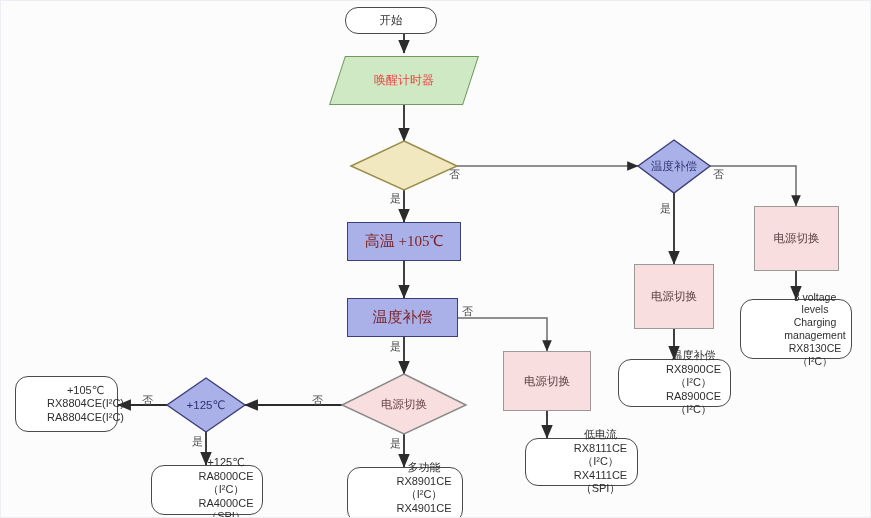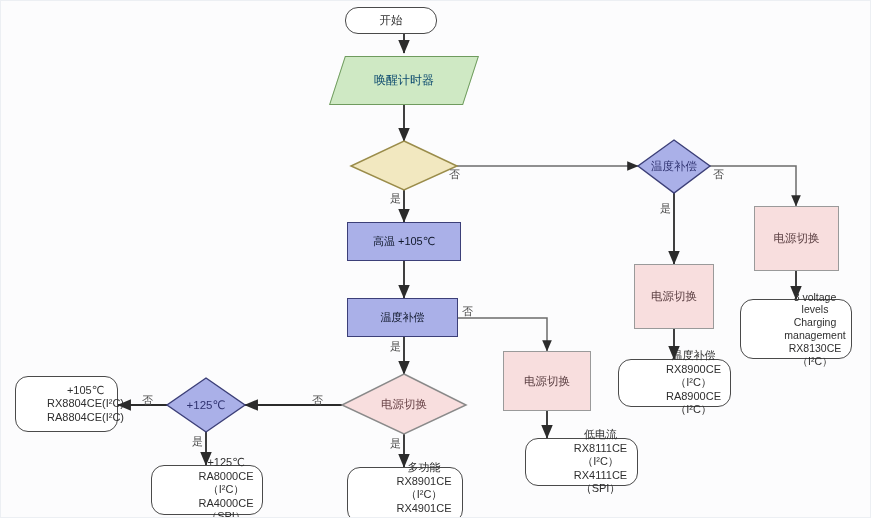--- a/index.html
+++ b/index.html
@@ -57,28 +57,29 @@
     box-sizing: border-box;
   }
   .parallelogram-label {
     position: absolute;
     left: 0; top: 0;
     width: 100%; height: 100%;
     display: flex;
     align-items: center;
     justify-content: center;
     font-size: 12px;
-    color: #0c4a6e;
+    color: #ef4444;
   }
   
   .rect-blue {
     background: #aab0e8;
     border: 1.6px solid #3c3f78;
-    font-size: 11px;
-    color: #0f172a;
+    font-size: 15px;
+    color: #7f1d1d;
+    font-family: Liberation Serif, serif;
   }
   .rect-pink {
     background: #f8dede;
     border: 1.4px solid #9a9a9a;
     font-size: 11.5px;
     color: #5d4144;
   }
   
   .diamond-wrap { position: absolute; }
   .diamond-label {

